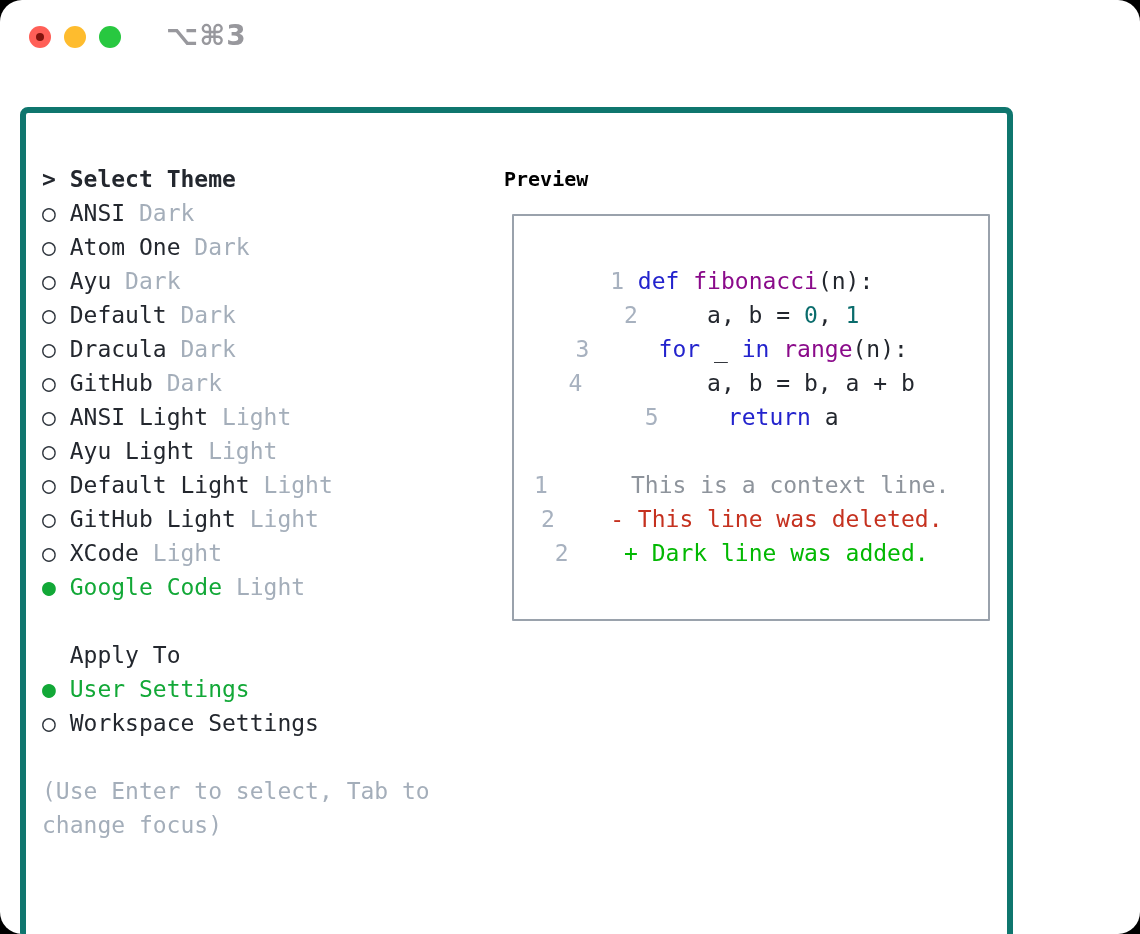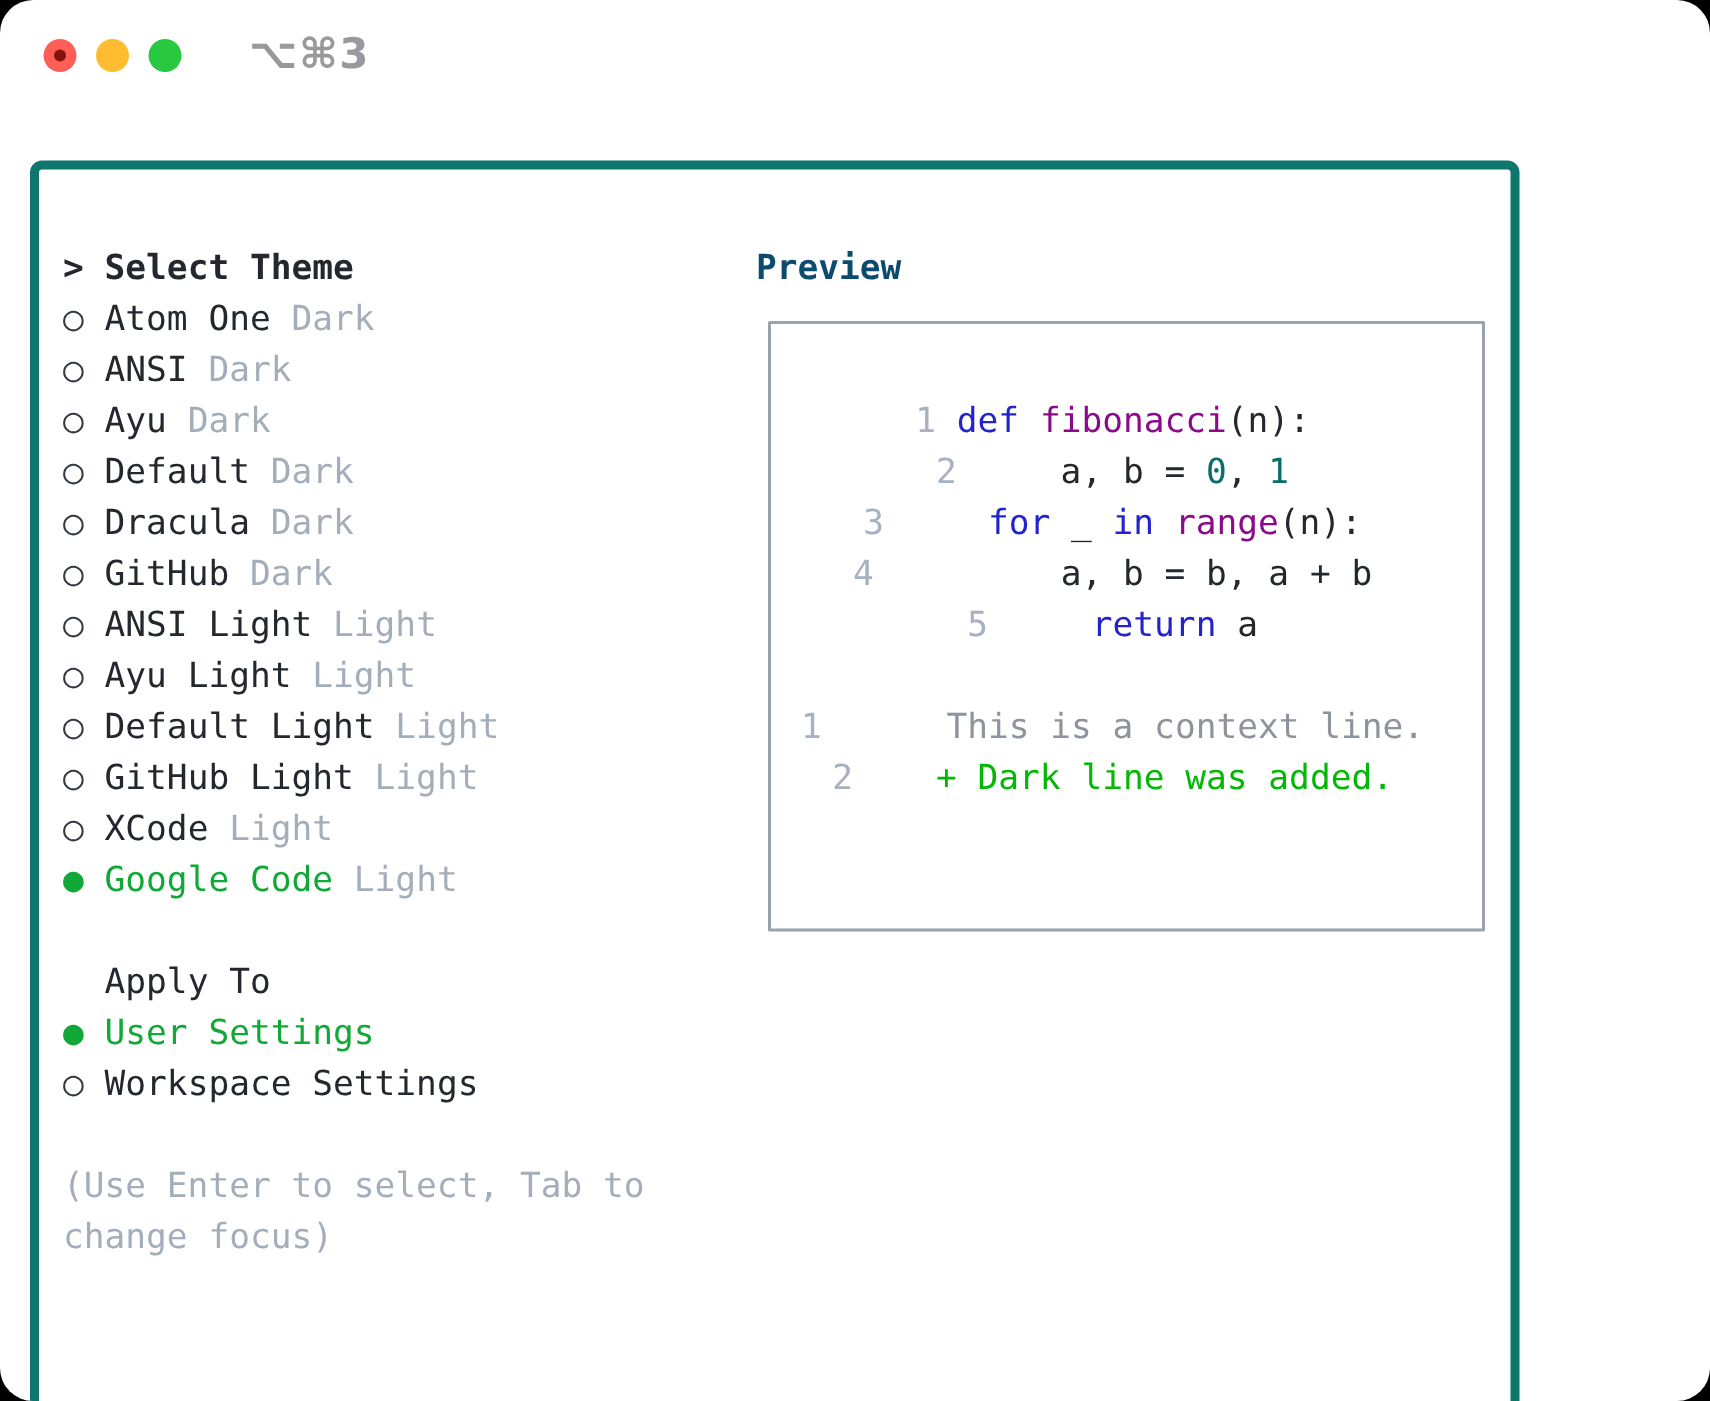--- a/index.html
+++ b/index.html
@@ -57,21 +57,21 @@
   .c-dark   { color: #23272e; }
   .c-gray   { color: #a4aebA; }
   .c-green  { color: #12a837; }
   .m-ring   { color: #343a42; }
   .m-dot    { color: #12a837; }
   .m-arrow  { color: #23272e; font-weight: bold; }
   
   .preview-header {
     position: absolute; left: 478px; top: 49px;
     height: 34px; line-height: 34px;
-    font-size: 23px; font-weight: bold; color: #0c4a6e;
+    font-size: 20px; font-weight: bold; color: #000000;
     white-space: pre;
   }
   .preview-box {
     position: absolute; left: 486px; top: 101px;
     width: 478px; height: 407px;
     border: 2px solid #9aa2ac;
     background: #ffffff;
     border-radius: 1px;
   }
   .code-lines { position: absolute; left: 20px; top: 48px; text-align: center; }
@@ -94,22 +94,22 @@
       <span class="dot"></span>
     </span>
     <span class="light yellow"></span>
     <span class="light green"></span>
     <span class="shortcut">⌥⌘3</span>
   </div>
 
   <div class="panel">
     <div class="left-col" id="left-col">
         <div class="row"><span class="m-arrow">&gt; </span><span class="c-dark c-bold">Select Theme</span></div>
+        <div class="row"><span class="m-ring">○ </span><span class="c-dark">ANSI</span><span class="c-gray"> Dark</span></div>
         <div class="row"><span class="m-ring">○ </span><span class="c-dark">Atom One</span><span class="c-gray"> Dark</span></div>
-        <div class="row"><span class="m-ring">○ </span><span class="c-dark">ANSI</span><span class="c-gray"> Dark</span></div>
         <div class="row"><span class="m-ring">○ </span><span class="c-dark">Ayu</span><span class="c-gray"> Dark</span></div>
         <div class="row"><span class="m-ring">○ </span><span class="c-dark">Default</span><span class="c-gray"> Dark</span></div>
         <div class="row"><span class="m-ring">○ </span><span class="c-dark">Dracula</span><span class="c-gray"> Dark</span></div>
         <div class="row"><span class="m-ring">○ </span><span class="c-dark">GitHub</span><span class="c-gray"> Dark</span></div>
         <div class="row"><span class="m-ring">○ </span><span class="c-dark">ANSI Light</span><span class="c-gray"> Light</span></div>
         <div class="row"><span class="m-ring">○ </span><span class="c-dark">Ayu Light</span><span class="c-gray"> Light</span></div>
         <div class="row"><span class="m-ring">○ </span><span class="c-dark">Default Light</span><span class="c-gray"> Light</span></div>
         <div class="row"><span class="m-ring">○ </span><span class="c-dark">GitHub Light</span><span class="c-gray"> Light</span></div>
         <div class="row"><span class="m-ring">○ </span><span class="c-dark">XCode</span><span class="c-gray"> Light</span></div>
         <div class="row"><span class="m-dot">● </span><span class="c-green">Google Code</span><span class="c-gray"> Light</span></div>
@@ -126,18 +126,19 @@
 
     <div class="preview-box">
       <div class="code-lines" id="code-lines">
           <div class="row"><span class="tok-num">1 </span><span class="tok-kw">def</span><span class="tok-pln"> </span><span class="tok-fn">fibonacci</span><span class="tok-pln">(n):</span></div>
           <div class="row"><span class="tok-num">2 </span><span class="tok-pln">    a, b = </span><span class="tok-lit">0</span><span class="tok-pln">, </span><span class="tok-lit">1</span></div>
           <div class="row"><span class="tok-num">3 </span><span class="tok-pln">    </span><span class="tok-kw">for</span><span class="tok-pln"> _ </span><span class="tok-kw">in</span><span class="tok-pln"> </span><span class="tok-fn">range</span><span class="tok-pln">(n):</span></div>
           <div class="row"><span class="tok-num">4 </span><span class="tok-pln">        a, b = b, a + b</span></div>
           <div class="row"><span class="tok-num">5 </span><span class="tok-pln">    </span><span class="tok-kw">return</span><span class="tok-pln"> a</span></div>
           <div class="row"><span class="tok-num"></span></div>
           <div class="row"><span class="tok-num">1 </span><span class="tok-ctx">     This is a context line.</span></div>
+          <div class="row"><span class="tok-num">2 </span><span class="tok-del">   - This line was deleted.</span></div>
           <div class="row"><span class="tok-num">2 </span><span class="tok-add">   + Dark line was added.</span></div>
         </div>
     </div>
   </div>
 
 </div>
 
 </body></html>

